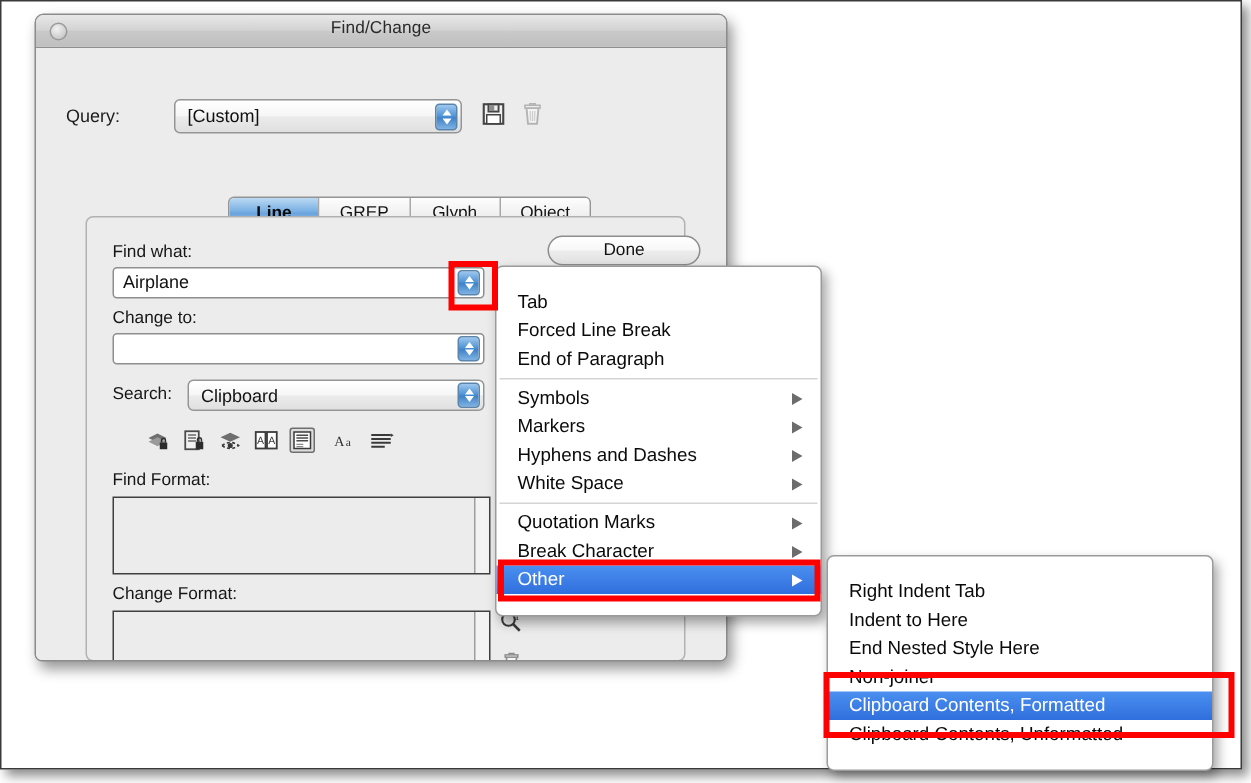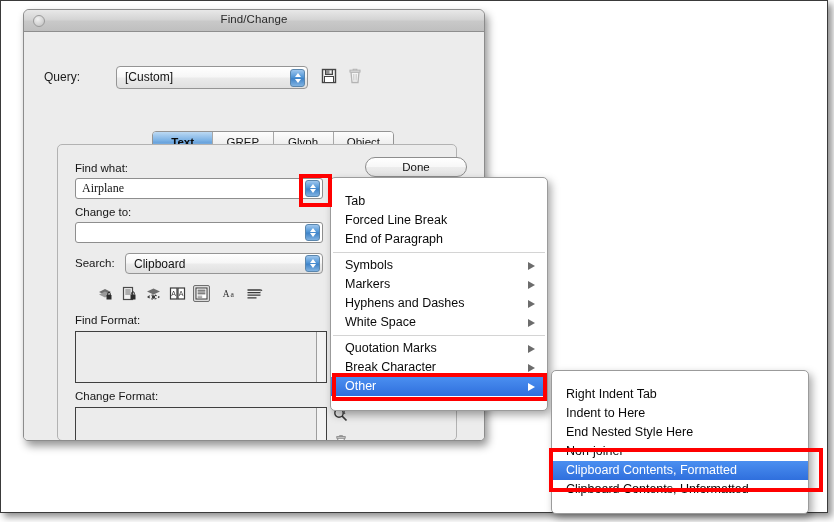--- a/index.html
+++ b/index.html
@@ -139,21 +139,21 @@
   }
   .field-label { position: absolute; font-size: 11.5px; color: #161616; }
   .textbox {
     position: absolute;
     background: #ffffff;
     border: 1px solid #8e8e8e;
     border-radius: 3px;
   }
   .textbox .tv {
     position: absolute; left: 6px; top: 2px;
-    font-size: 12px; color: #111; font-family: Liberation Serif, serif;
+    font-size: 12px; color: #111;
   }
   .at-btn {
     position: absolute;
     width: 18px; height: 18px;
     background: linear-gradient(to bottom, #f4f4f4, #dcdcdc);
     border: 1px solid #8e8e8e;
     border-radius: 2px;
     font-size: 11px;
     color: #303030;
     text-align: center;
@@ -283,21 +283,21 @@
           <svg width="18" height="18" viewBox="0 0 18 18">
             <path d="M5 5 L13 5 L12 15.5 L6 15.5 Z" fill="#f4f4f4" stroke="#b4b4b4" stroke-width="1.3"></path>
             <rect x="4" y="3.2" width="10" height="1.8" fill="#f4f4f4" stroke="#b4b4b4" stroke-width="1.1"></rect>
             <path d="M7.2 3.2 L7.2 2.2 L10.8 2.2 L10.8 3.2" fill="none" stroke="#b4b4b4" stroke-width="1.1"></path>
             <path d="M7.4 7 L7.7 13.6 M9 7 L9 13.6 M10.6 7 L10.3 13.6" stroke="#cfcfcf" stroke-width="0.9"></path>
           </svg>
         </span>
       </div>
 
       <div class="tabbar">
-        <div class="tab active">Text</div>
+        <div class="tab active">Line</div>
         <div class="tab">GREP</div>
         <div class="tab">Glyph</div>
         <div class="tab">Object</div>
       </div>
 
       <div class="panel">
 
         <span class="field-label" style="left:17px;top:17px;">Find what:</span>
         <div class="textbox" style="left:17px;top:33px;width:248px;height:21px;">
           <span class="tv">Airplane</span>

